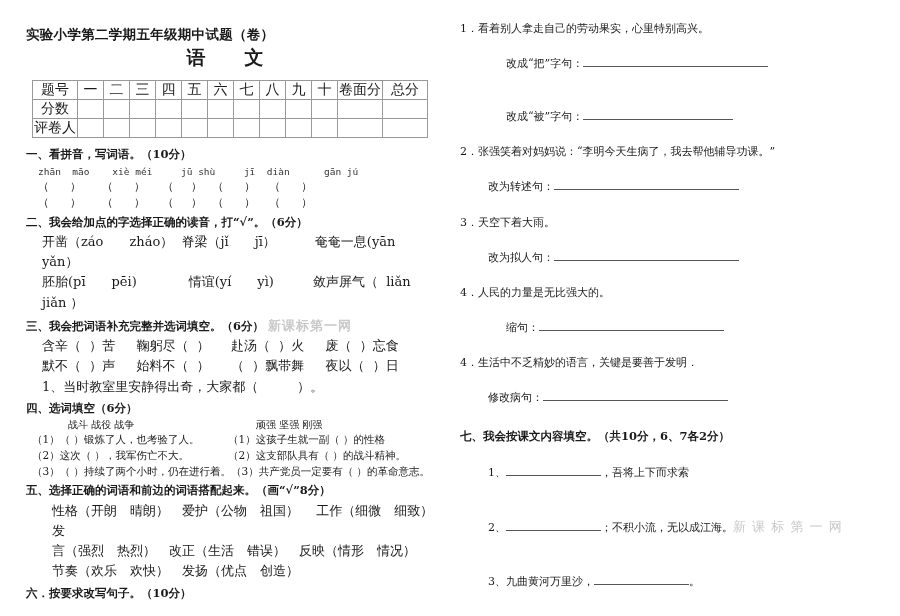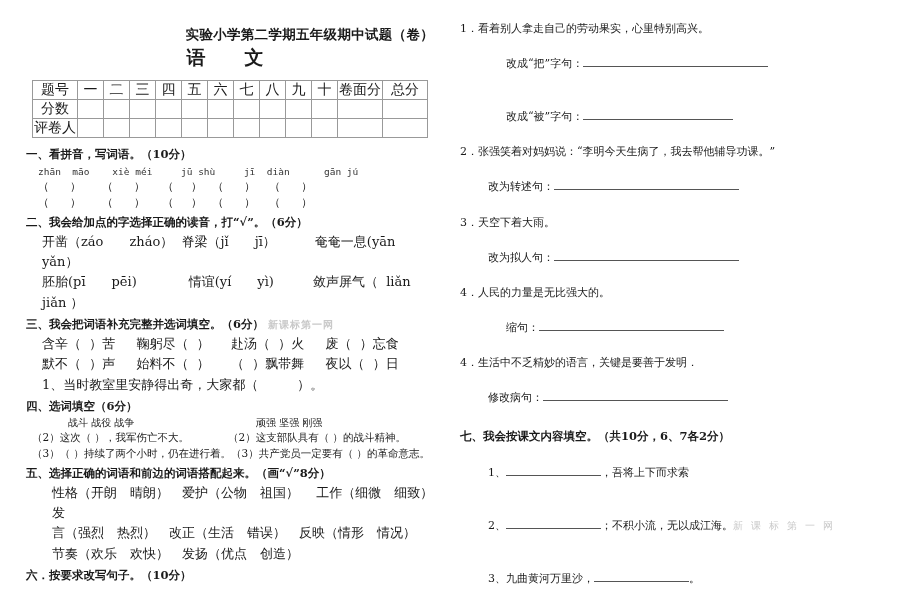--- a/index.html
+++ b/index.html
@@ -24,21 +24,21 @@
   .columns {
     display: flex;
     align-items: flex-start;
     gap: 26px;
   }
   .col-left { width: 408px; flex: 0 0 408px; }
   .col-right { width: 408px; flex: 0 0 408px; padding-top: 6px; }
 
   
   .title-main {
-    text-align: right;
+    text-align: left;
     font-weight: bold;
     font-size: 13.5px;
     letter-spacing: 0.3px;
     margin: 12px 0 1px 0;
     font-family: "DejaVu Serif", "Liberation Serif", serif;
   }
   .title-sub {
     text-align: center;
     font-weight: bold;
     font-size: 19px;
@@ -96,24 +96,23 @@
   }
   .brackets {
     font-size: 11px;
     font-family: "DejaVu Serif", "Liberation Serif", serif;
     line-height: 1.45;
     margin: 0;
     white-space: pre;
     padding-left: 12px;
   }
   .small-note {
-    font-size: 10px;
+    font-size: 13px;
     color: #c9c9c9;
     letter-spacing: 1px;
-    font-family: Liberation Mono, monospace;
   }
 
   
   .pick-wrap { margin-top: 1px; }
   .pick-heads {
     display: flex;
     font-size: 10px;
     font-family: "DejaVu Serif", "Liberation Serif", serif;
     line-height: 1.4;
   }
@@ -230,20 +229,24 @@
       <div class="line indent">1、当时教室里安静得出奇，大家都（　　　）。</div>
 
       <div class="sec-head">四、选词填空（6分）</div>
       <div class="pick-wrap">
         <div class="pick-heads">
           <div class="ph1">战斗 战役 战争</div>
           <div class="ph2">顽强 坚强 刚强</div>
         </div>
         <div class="pick-rows">
           <div class="pick-row">
+            <div class="pc1">（1）（  ）锻炼了人，也考验了人。</div>
+            <div class="pc2">（1）这孩子生就一副（  ）的性格</div>
+          </div>
+          <div class="pick-row">
             <div class="pc1">（2）这次（  ），我军伤亡不大。</div>
             <div class="pc2">（2）这支部队具有（  ）的战斗精神。</div>
           </div>
           <div class="pick-row full">（3）（  ）持续了两个小时，仍在进行着。（3）共产党员一定要有（  ）的革命意志。</div>
         </div>
       </div>
 
       <div class="sec-head">五、选择正确的词语和前边的词语搭配起来。（画“√”8分）</div>
       <div class="line indent2">性格（开朗　晴朗）　爱护（公物　祖国）　 工作（细微　细致） 发</div>
       <div class="line indent2">言（强烈　热烈）　改正（生活　错误）　反映（情形　情况）</div>

